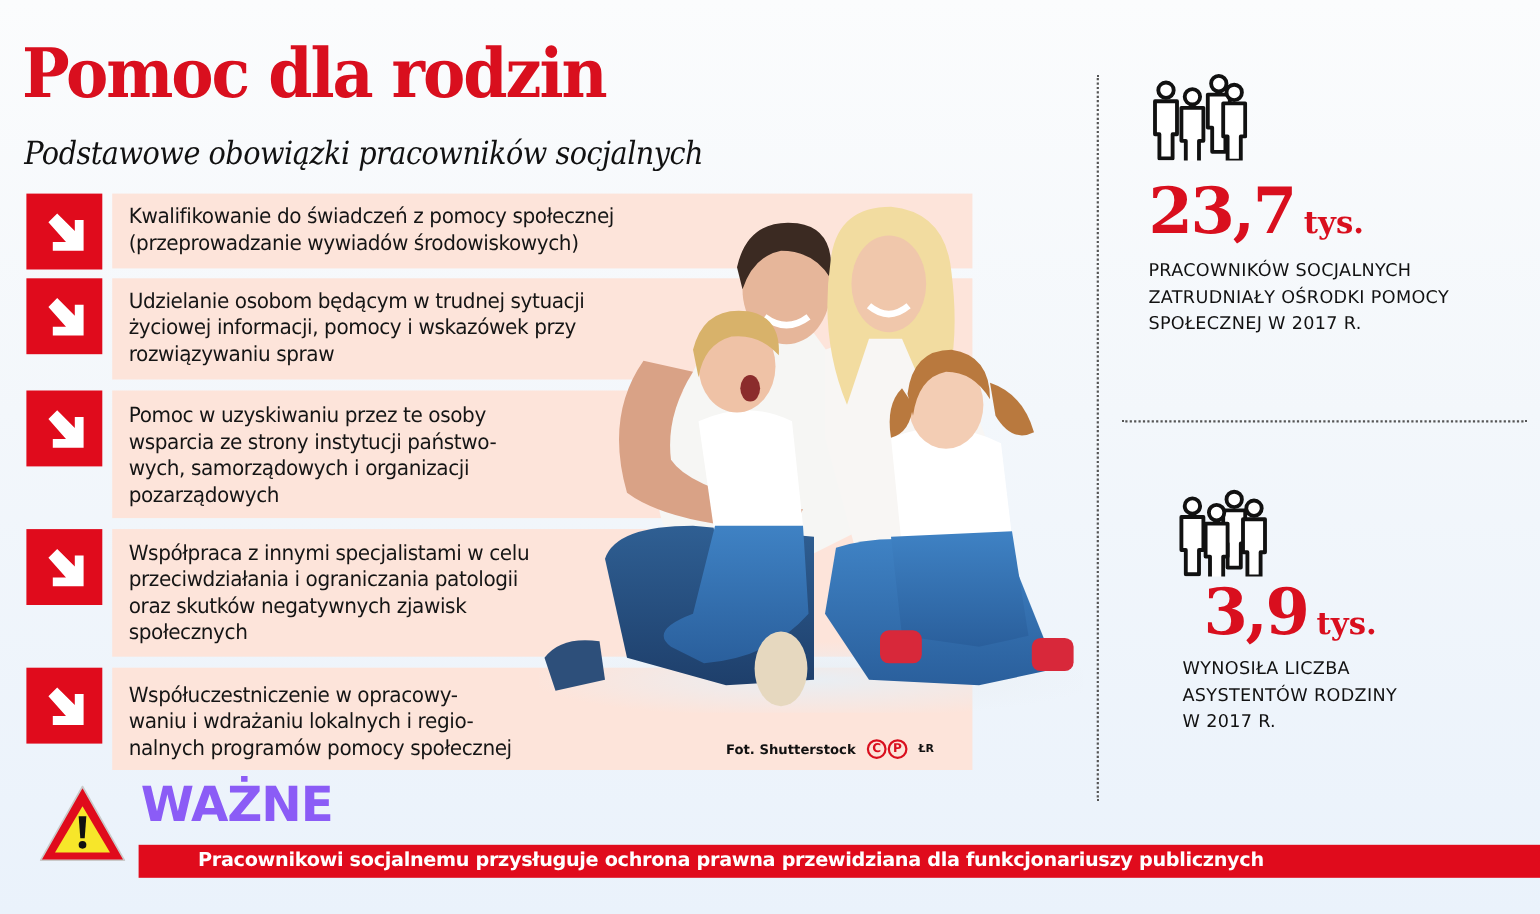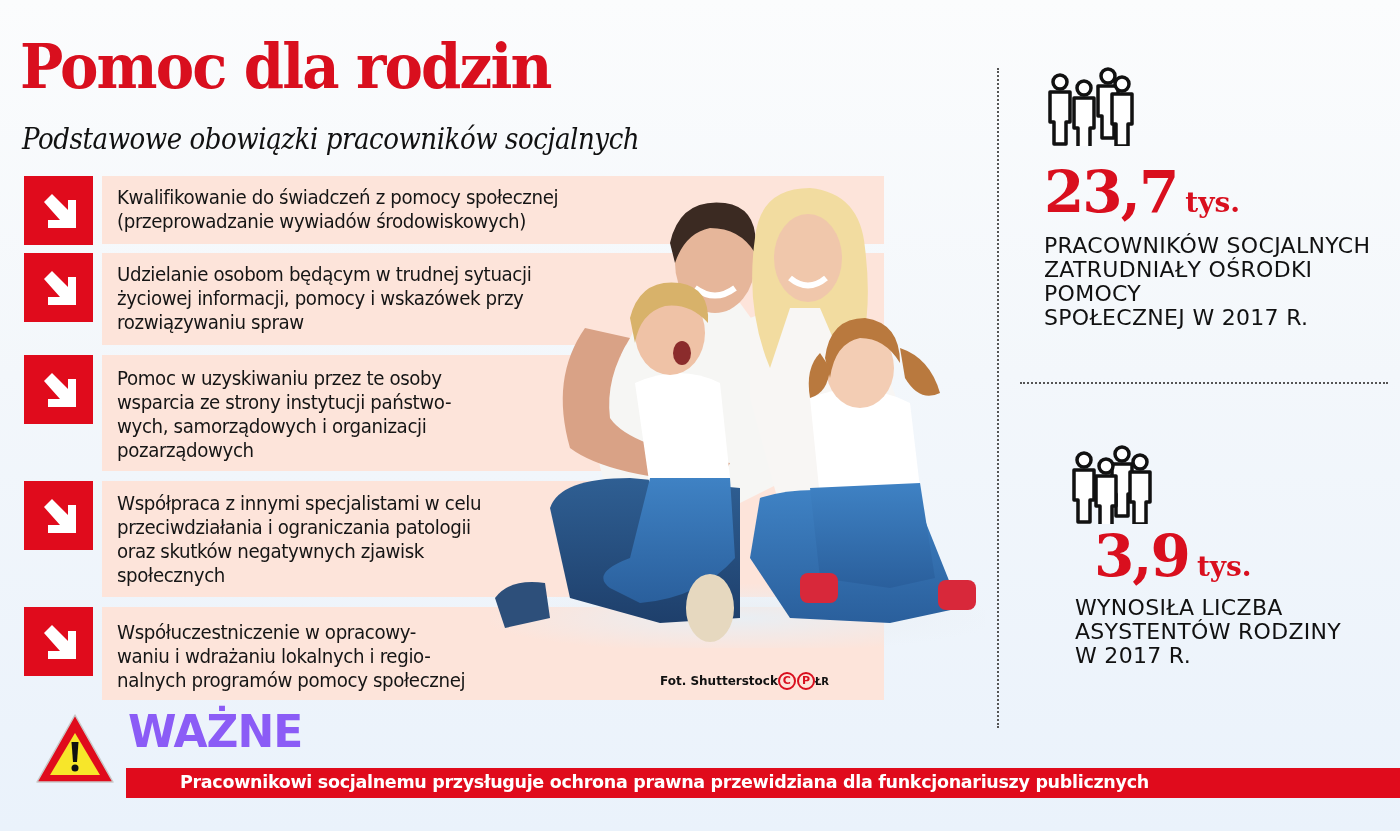--- a/index.html
+++ b/index.html
@@ -37,21 +37,21 @@
     line-height: 24px; color: #151515; letter-spacing: -0.4px;
     white-space: pre-line;
     transform: scaleX(0.96); transform-origin: left top;
   }
   .photo {
     position: absolute; left: 490px; top: 178px; width: 495px; height: 470px;
   }
   .credit {
     position: absolute; left: 660px; top: 672px;
     font-size: 12px; font-weight: bold; color: #111;
-    display: flex; align-items: center; 
+    display: flex; align-items: center; gap: 10px;
   }
   .credit .cp { display: flex; gap: 1px; }
   .credit .cp span {
     display: inline-block; width: 18px; height: 18px; border-radius: 50%;
     border: 2px solid #d90f1e; color: #d90f1e; font-size: 11px;
     text-align: center; line-height: 14px; font-weight: bold;
   }
   .credit .lr { font-size: 10px; }
   .vdivider {
     position: absolute; left: 997px; top: 68px; height: 660px;
@@ -62,21 +62,21 @@
     border-top: 2px dotted #555;
   }
   .stat-icon { position: absolute; }
   .stat-value {
     position: absolute; font-family: "DejaVu Serif", serif; font-weight: bold;
     color: #d90f1e; white-space: nowrap; letter-spacing: -2px;
   }
   .stat-value .num { font-size: 58px; }
   .stat-value .unit { font-size: 28px; margin-left: 8px; letter-spacing: 0; text-align: right; }
   .stat-desc {
-    position: absolute; font-size: 22px; line-height: 24px;
+    position: absolute; font-size: 16px; line-height: 24px;
     color: #111; text-transform: uppercase; white-space: pre-line; letter-spacing: 0.3px;
   }
   .warning-icon { position: absolute; left: 34px; top: 712px; }
   .important-label {
     position: absolute; left: 128px; top: 706px;
     font-family: "DejaVu Sans", sans-serif; font-weight: bold;
     font-size: 44px; color: #8b5cf6; letter-spacing: -1px;
   }
   .important-bar {
     position: absolute; left: 126px; top: 768px; width: 1274px; height: 30px;

